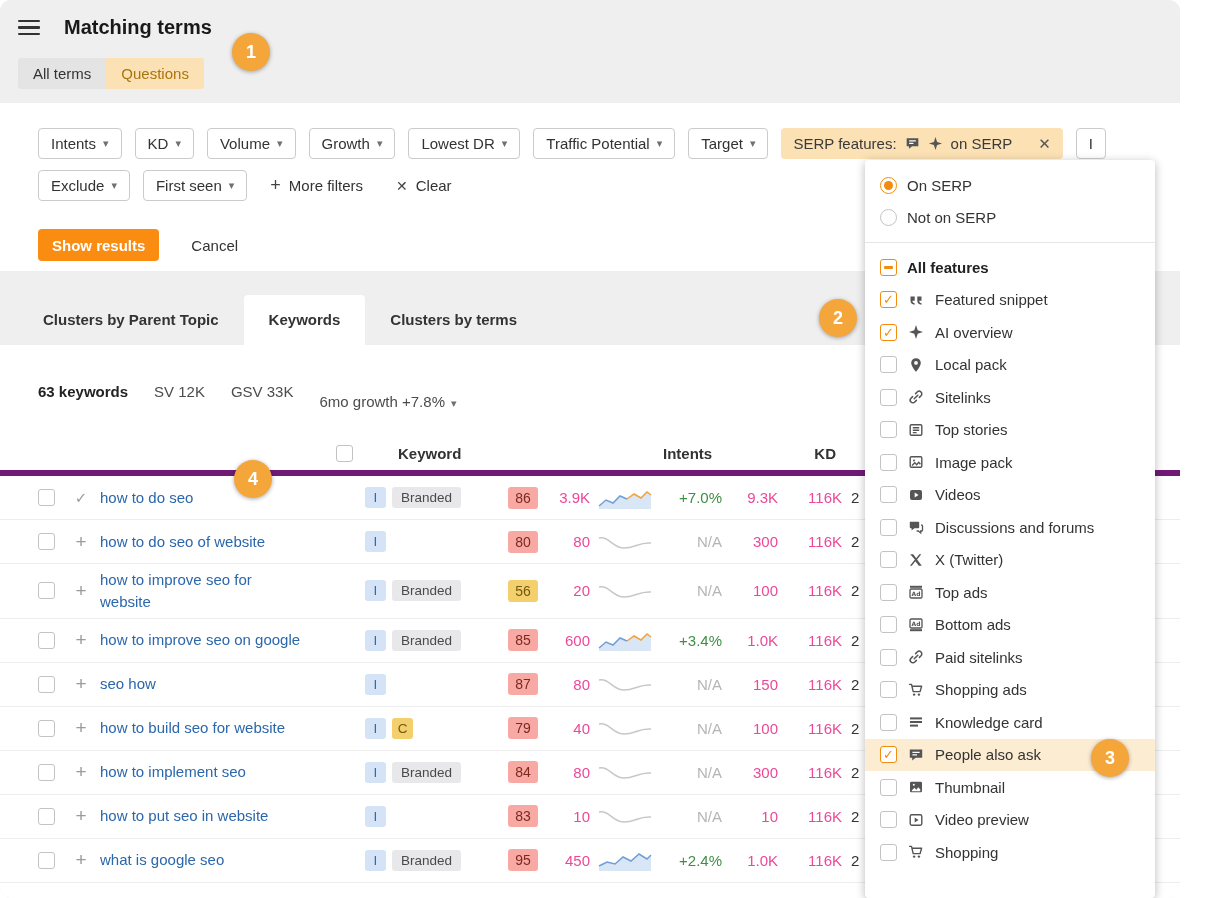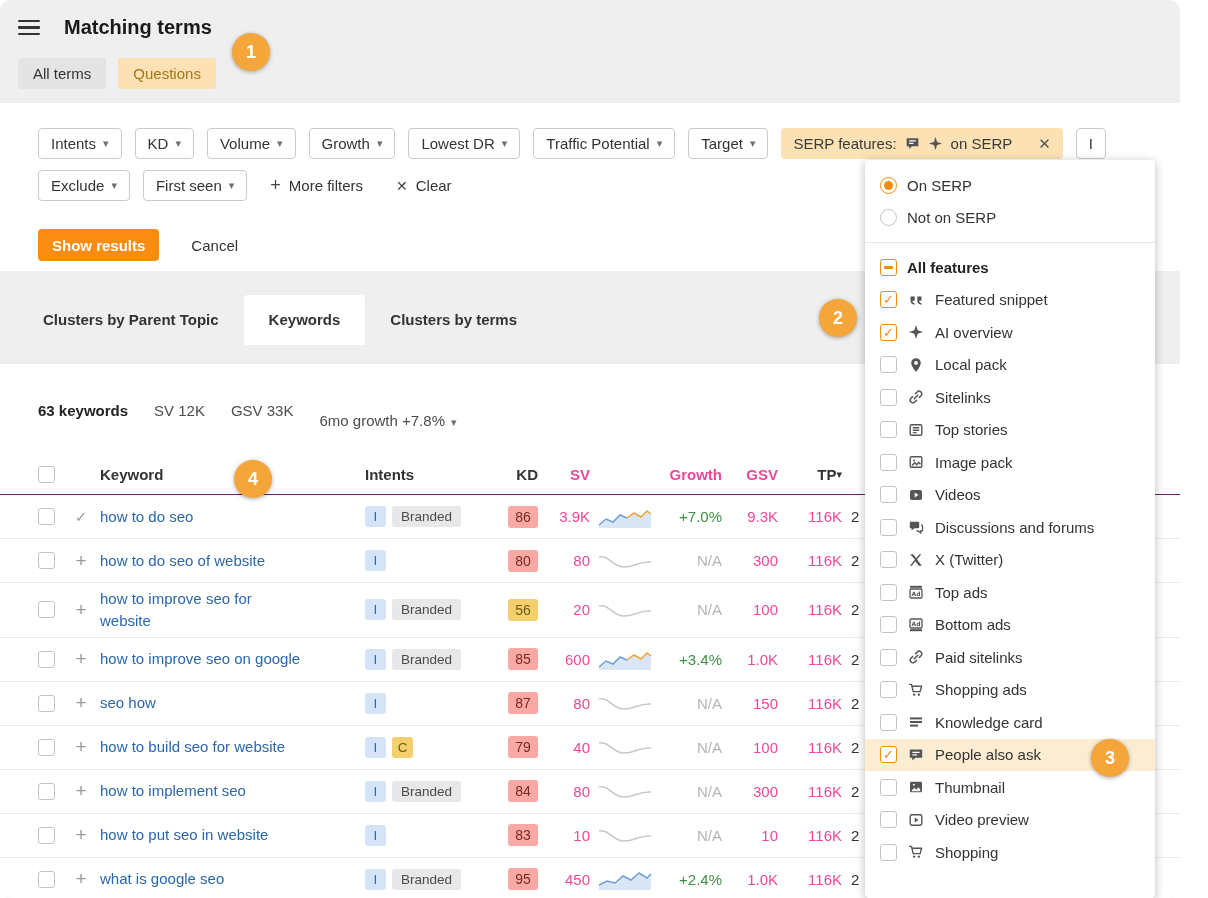--- a/index.html
+++ b/index.html
@@ -10,21 +10,21 @@
   
   .topbar-row { display:flex; align-items:center; gap:24px; padding:16px 0 0 18px; }
   .hamburger { width:22px; display:flex; flex-direction:column; gap:4px; cursor:pointer; }
   .hamburger span { display:block; height:2.5px; background:#333; border-radius:1px; }
   .page-title { font-size:20px; font-weight:bold; color:#191919; }
   .view-toggle { position:absolute; top:58px; left:18px; display:flex; }
   .vtab { height:31px; padding:0 15px; font-size:15px; border:none; background:#e4e4e5; color:#333;
           cursor:pointer; font-family:inherit; }
   .vtab:first-child { border-radius:3px 0 0 3px; }
   .vtab:last-child { border-radius:0 3px 3px 0; }
-  .vtab.active { background:#fbe1b4; color:#a9750e;margin-left:12px; }
+  .vtab.active { background:#fbe1b4; color:#a9750e; }
 
   
   .filter-card { position:absolute; top:103px; left:0; width:100%; height:168px; background:#fff; }
   .filter-row { display:flex; align-items:center; gap:13px; position:absolute; left:38px; white-space:nowrap; }
   .filter-row.r1 { top:25px; }
   .filter-row.r2 { top:67px; }
   .fbtn { display:inline-flex; align-items:center; gap:7px; height:31px; padding:0 12px; background:#fff;
           border:1px solid #cbcbcb; border-radius:4px; font-size:15px; color:#333; cursor:pointer; font-family:inherit; }
   .caret { font-size:11px; color:#707070; }
   .caret.dark { color:#333; }
@@ -44,29 +44,29 @@
   .btn-primary { height:32px; padding:0 14px; background:#f98c11; color:#fff; font-weight:bold; font-size:15px;
                  border:none; border-radius:4px; cursor:pointer; font-family:inherit; }
   .btn-text { border:none; background:none; font-size:15px; color:#333; cursor:pointer; font-family:inherit; }
 
   
   .content-tabbar { position:absolute; top:295px; left:18px; display:flex; height:50px; z-index:1; }
   .ctab { padding:0 25px; line-height:50px; font-size:15px; font-weight:bold; color:#333; cursor:pointer; }
   .ctab.active { background:#fff; border-radius:4px 4px 0 0; }
 
   
-  .white-area { position:absolute; top:364px; left:0; width:100%; bottom:0; background:#fff; }
+  .white-area { position:absolute; top:345px; left:0; width:100%; bottom:0; background:#fff; }
   .stats-row { display:flex; align-items:center; gap:26px; padding:28px 0 0 38px; font-size:15px; color:#4c4c4c; }
   .stat-strong { font-weight:bold; color:#222; }
   .growth-stat { display:inline-flex; align-items:flex-end; gap:6px; cursor:pointer;margin-top:20px; }
 
   
   .ktable { margin-top:26px; }
   .thead, .trow { display:flex; align-items:center; }
-  .thead { height:40px; border-bottom:1px solid #701a75; font-weight:bold; color:#333; }
+  .thead { height:40px; border-bottom:6px solid #701a75; font-weight:bold; color:#333;justify-content:flex-end; }
   .trow { min-height:44px; padding:5px 0; border-bottom:1px solid #ededed; }
   .cell { flex:none; font-size:15px; }
   .c-check { width:66px; padding-left:38px; display:flex; }
   .c-expand { width:30px; display:flex; justify-content:center; }
   .c-kw { width:262px; padding-left:4px; }
   .c-int { width:146px; padding-left:7px; display:flex; gap:6px; }
   .c-kd { width:34px; }
   .trow .c-kd { display:flex; justify-content:flex-end; }
   .thead .c-kd { text-align:right; }
   .c-sv { width:52px; }

